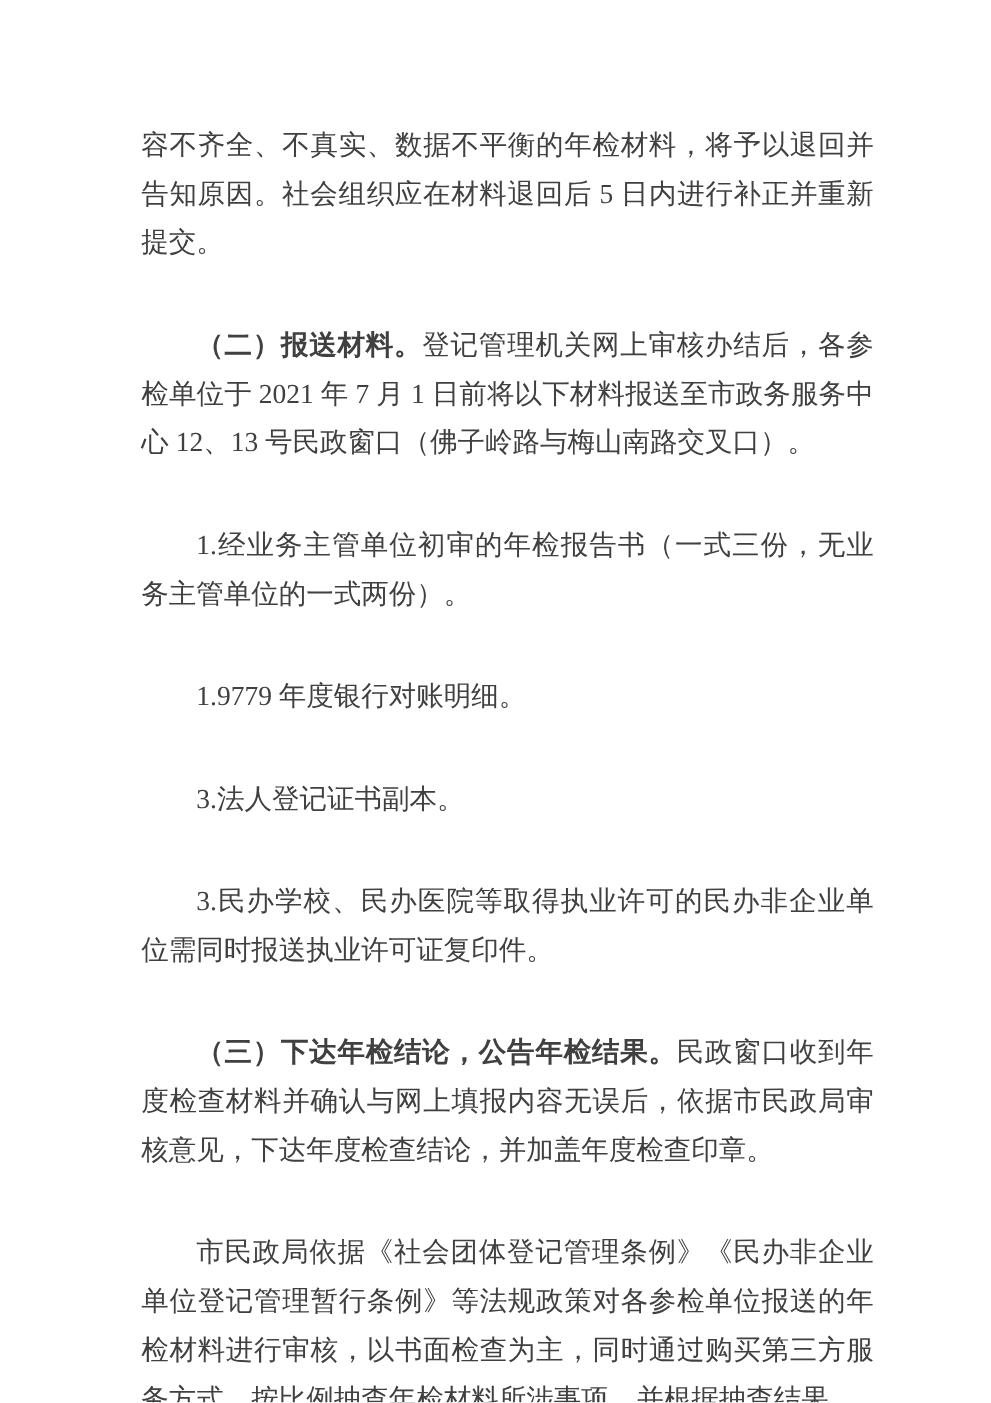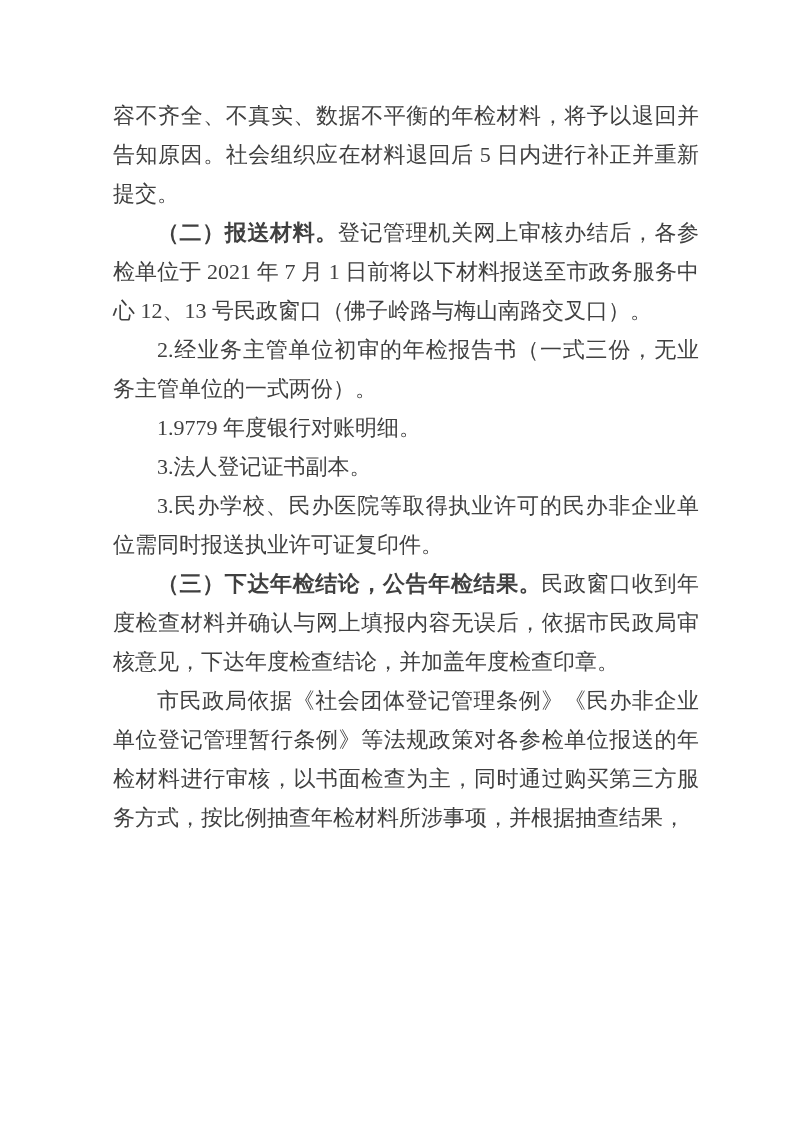--- a/index.html
+++ b/index.html
@@ -26,40 +26,41 @@
     text-align: justify;
     word-break: normal;
     overflow-wrap: break-word;
   }
   .para {
     margin: 0;
     padding: 0;
   }
   .para.indent {
     text-indent: 44px;
+    margin-top: 43px;
   }
   .run {
     font-weight: 400;
   }
   .run.bold {
     font-weight: 700;
     font-family: "Liberation Sans", "DejaVu Sans", sans-serif;
   }
   .para.heading .run {
     font-weight: 700;
     font-family: "Liberation Sans", "DejaVu Sans", sans-serif;
   }
 </style>
 </head>
 <body>
 
 <div class="page">
   <div class="content" style="color: #404040;">
       <p class="para"><span class="run">容不齐全、不真实、数据不平衡的年检材料，将予以退回并告知原因。社会组织应在材料退回后 5 日内进行补正并重新提交。</span></p>
       <p class="para indent"><span class="run bold">（二）报送材料。</span><span class="run">登记管理机关网上审核办结后，各参检单位于 2021 年 7 月 1 日前将以下材料报送至市政务服务中心 12、13 号民政窗口（佛子岭路与梅山南路交叉口）。</span></p>
-      <p class="para indent"><span class="run">2.经业务主管单位初审的年检报告书（一式三份，无业务主管单位的一式两份）。</span></p>
+      <p class="para indent"><span class="run">1.经业务主管单位初审的年检报告书（一式三份，无业务主管单位的一式两份）。</span></p>
       <p class="para indent"><span class="run">1.9779 年度银行对账明细。</span></p>
       <p class="para indent"><span class="run">3.法人登记证书副本。</span></p>
       <p class="para indent"><span class="run">3.民办学校、民办医院等取得执业许可的民办非企业单位需同时报送执业许可证复印件。</span></p>
       <p class="para indent"><span class="run bold">（三）下达年检结论，公告年检结果。</span><span class="run">民政窗口收到年度检查材料并确认与网上填报内容无误后，依据市民政局审核意见，下达年度检查结论，并加盖年度检查印章。</span></p>
       <p class="para indent"><span class="run">市民政局依据《社会团体登记管理条例》《民办非企业单位登记管理暂行条例》等法规政策对各参检单位报送的年检材料进行审核，以书面检查为主，同时通过购买第三方服务方式，按比例抽查年检材料所涉事项，并根据抽查结果，</span></p>
     </div>
 </div>
 
 </body></html>

